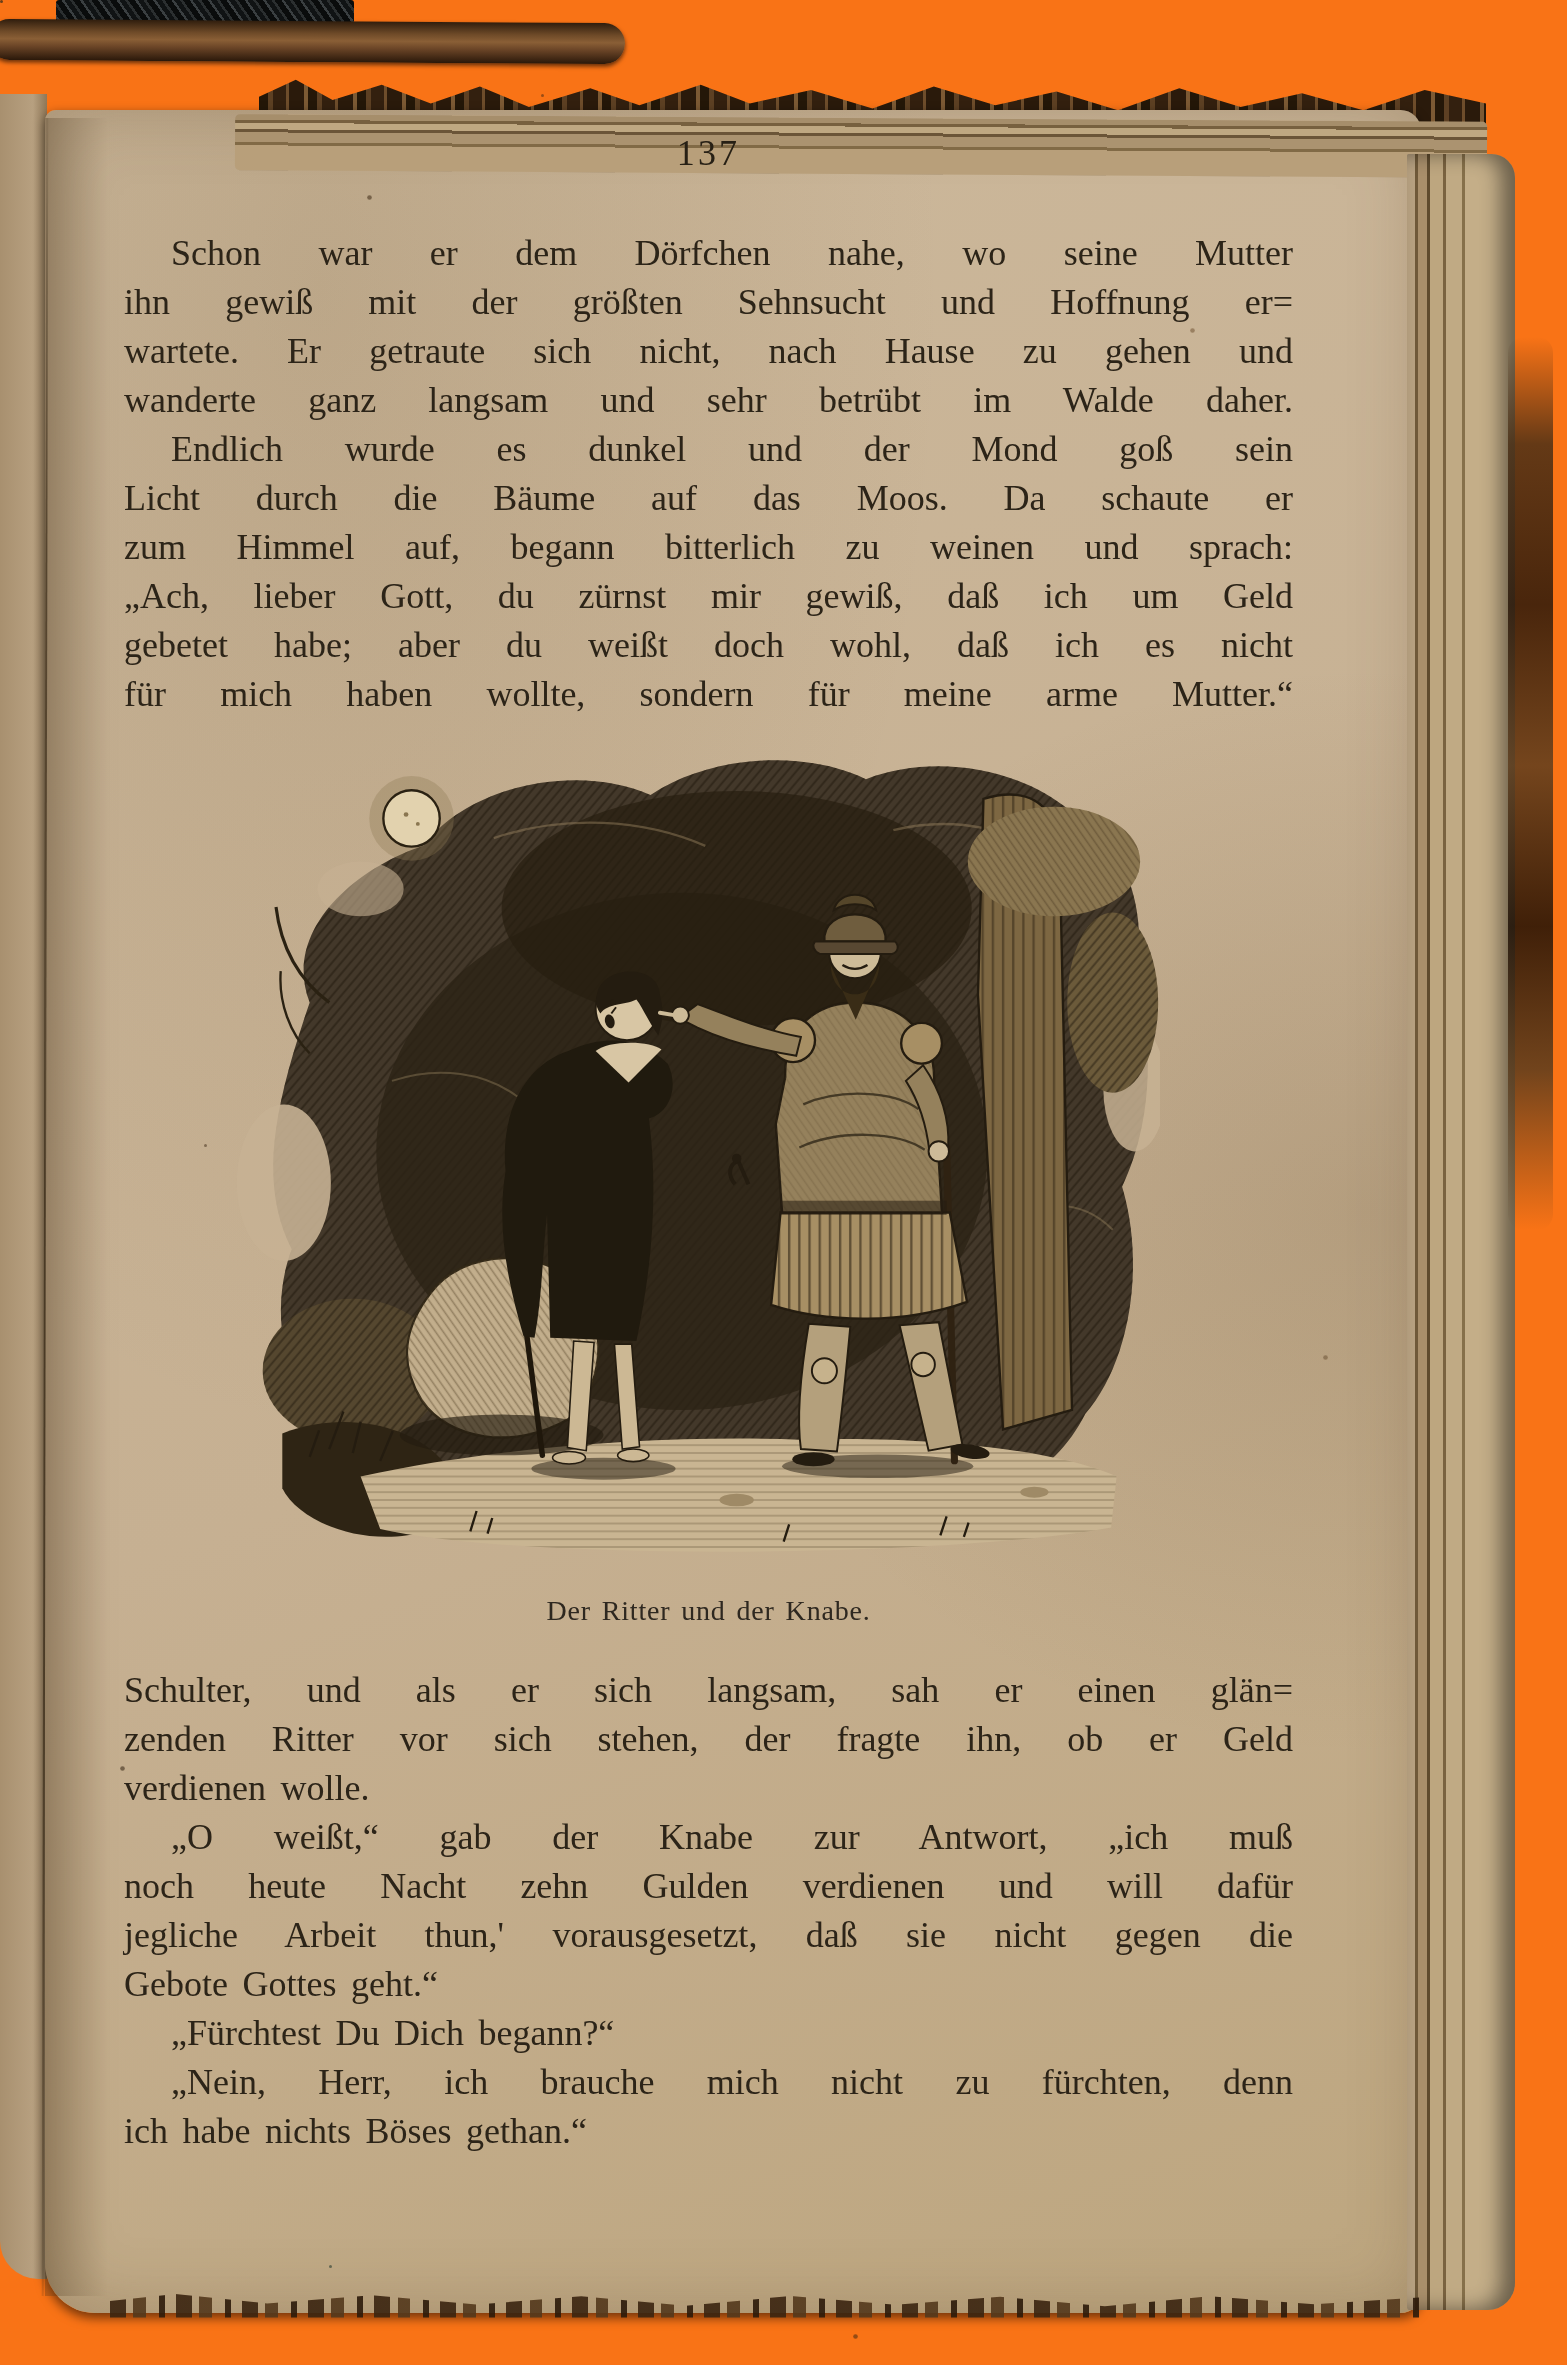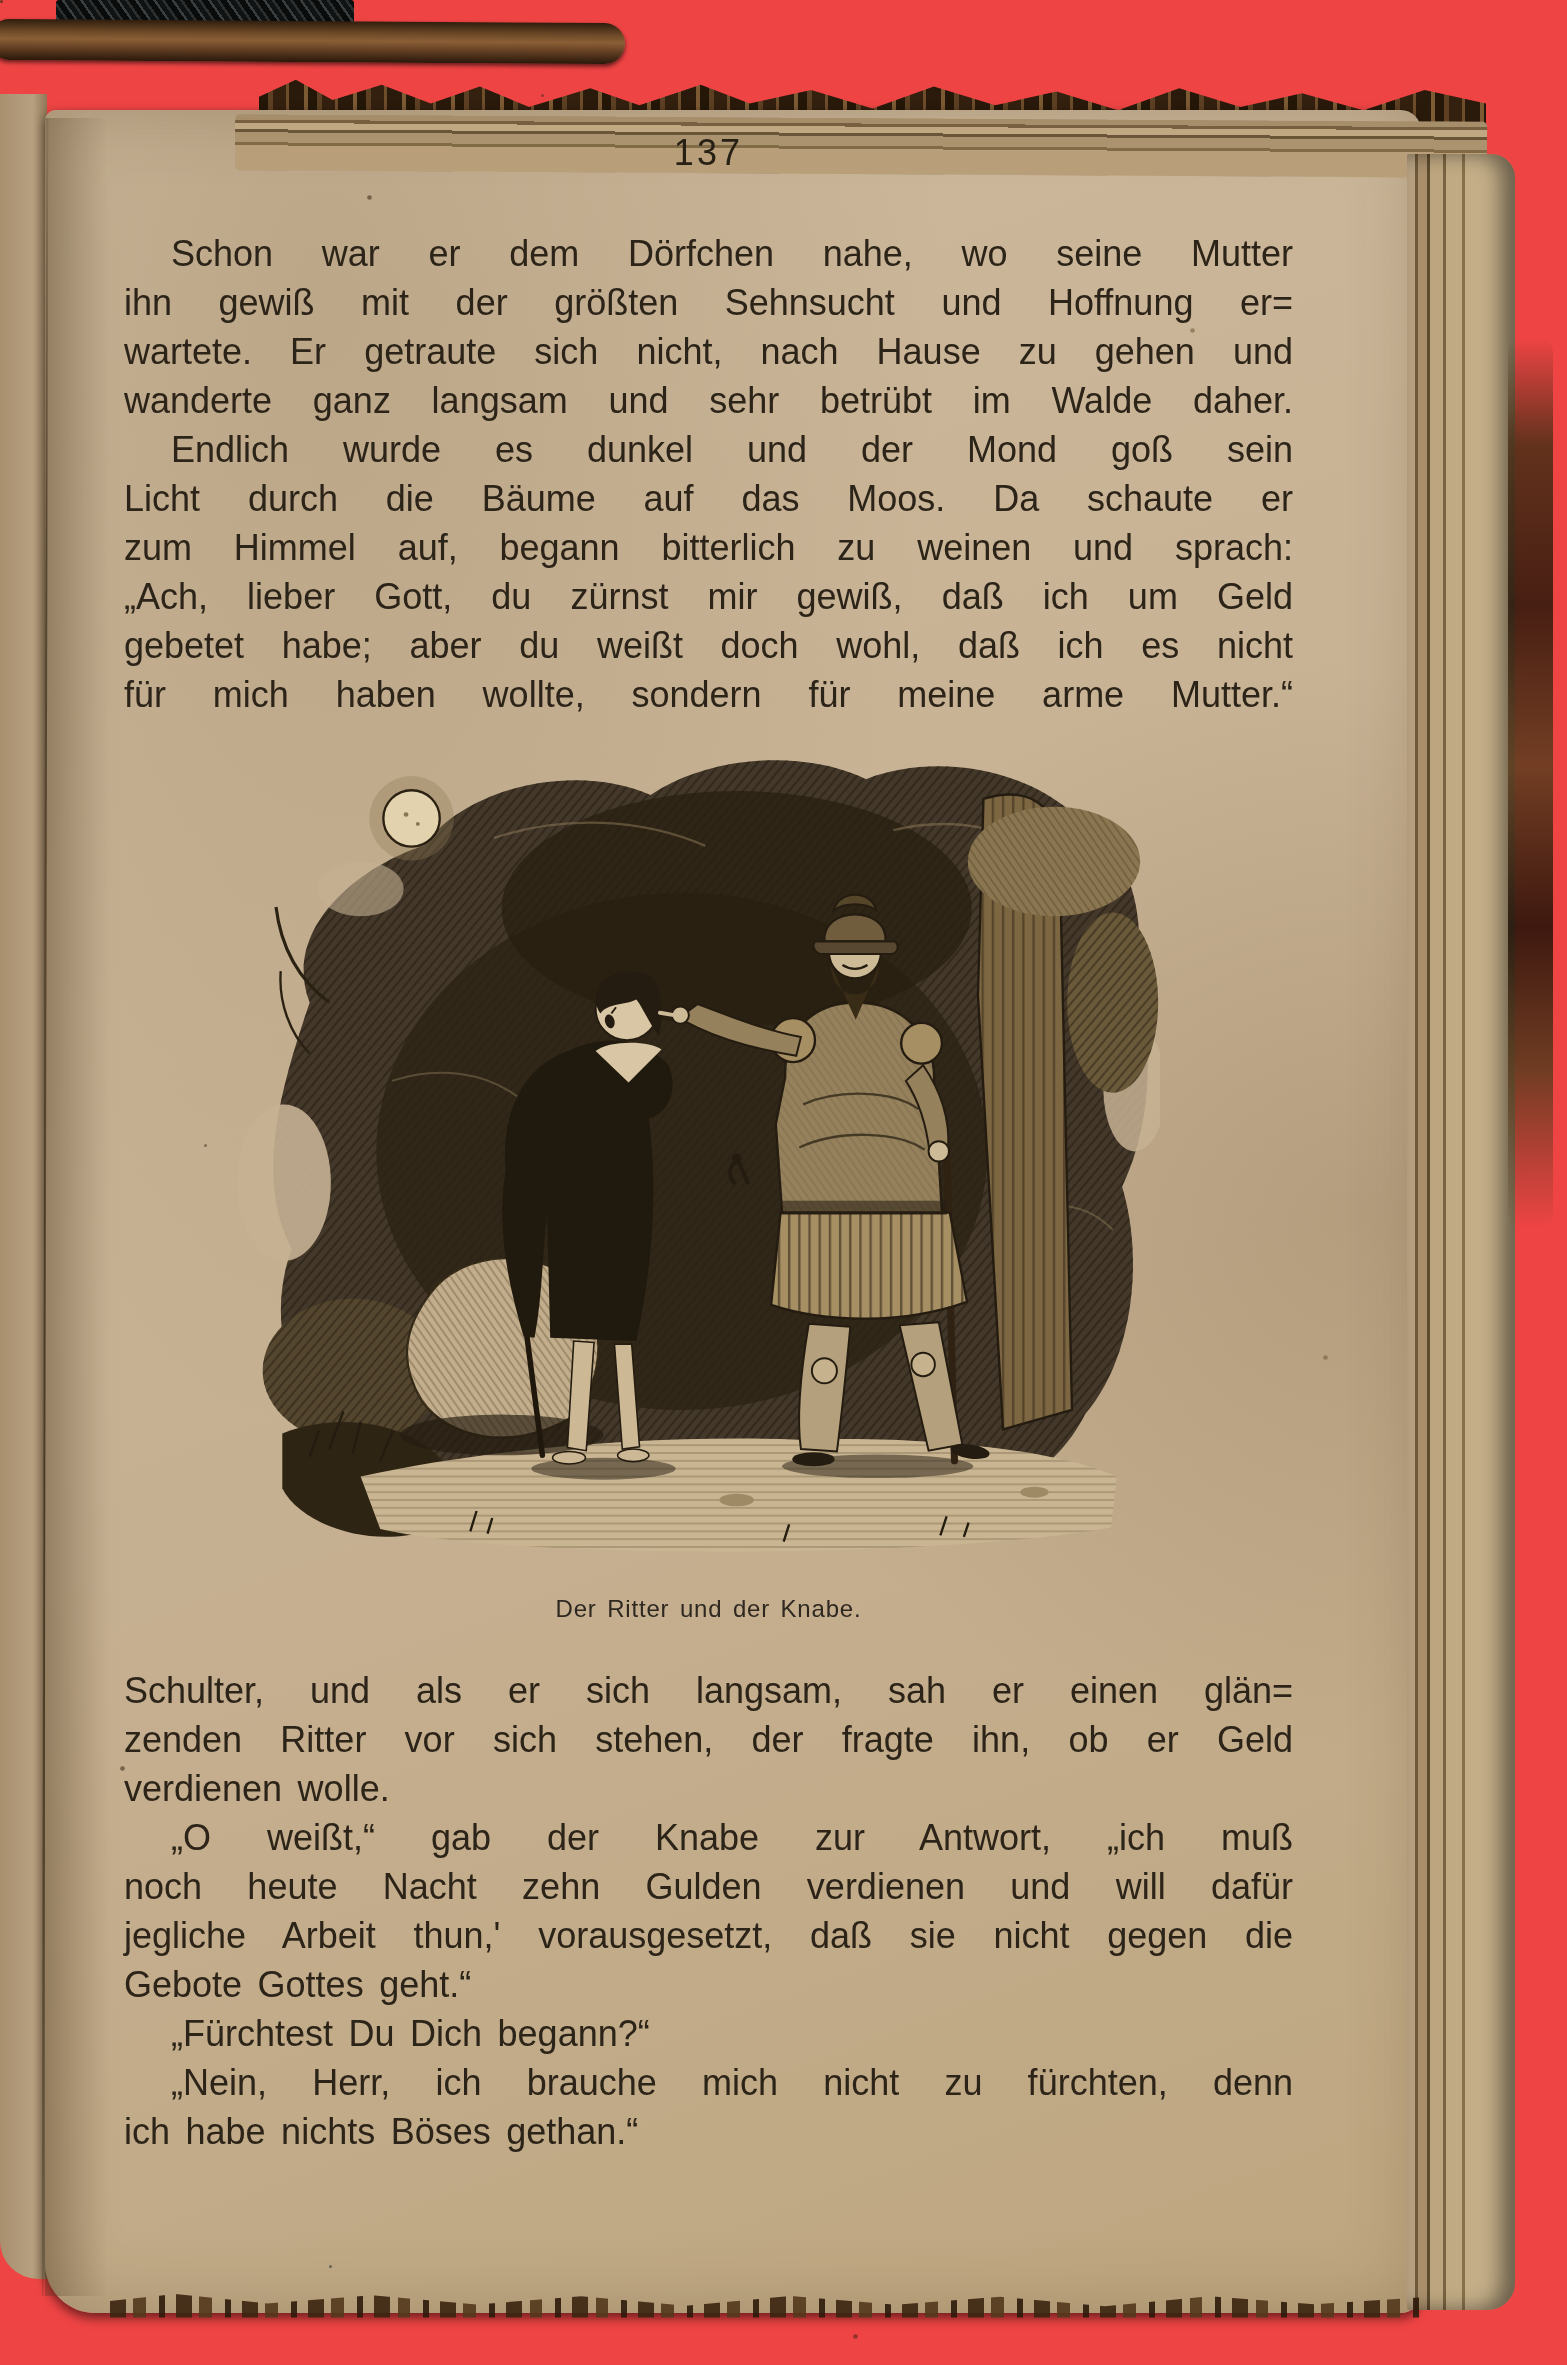--- a/index.html
+++ b/index.html
@@ -1,17 +1,17 @@
 <!DOCTYPE html>
 <html style="font-size:12.5px"><head>
 <meta charset="utf-8">
 <style>
   html,body{margin:0;padding:0;background:#232829;}
   #canvas{position:relative;width:1567px;height:2366px;overflow:hidden;
-          background:#ef4444;font-family:Liberation Sans, sans-serif;}
+          background:#f97316;font-family:Liberation Serif, serif;}
   .cover-sheen{position:absolute;right:0;top:0;width:329px;height:548px;
 ative    background:radial-gradient(ellipse at 85% 15%, rgba(90,115,120,.35), rgba(0,0,0,0) 65%);}
   .headband{position:absolute;left:56px;top:0;width:298px;height:28px;border-radius:3.1px;
     background:repeating-linear-gradient(55deg,#0a0c0c 0 5.5px,#3a3f41 5.5px 7.8px,#101314 7.8px 12.5px,#2b2f30 12.5px 15px);}
   .spine-roll{position:absolute;left:-11px;top:21px;width:636px;height:41px;border-radius:20.4px;
     transform:rotate(.4deg);
     background:linear-gradient(180deg,#2f1d0d 0%,#6e4a28 30%,#8a5f36 48%,#6b4527 66%,#2a180a 100%);
     box-shadow:0 2.4px 4.7px rgba(0,0,0,.6);}
   .deckle-top{position:absolute;left:259px;top:78px;width:1227px;height:85px;
     background:repeating-linear-gradient(90deg,#241708 0 9.4px,#5d4023 9.4px 14px,#33200f 14px 27px,#6e4d2b 27px 30px,#2a1a0b 30px 45px,#7c5a34 45px 49px);
@@ -53,21 +53,21 @@
   .pageno{position:absolute;left:124px;top:132px;width:1169px;text-align:center;
     font-size:36px;letter-spacing:3.1px;color:#272015;}
   .textblock{position:absolute;left:124px;width:1169px;color:#2c2418;
     font-size:36px;line-height:49px;word-spacing:5.5px;}
   #text-top{top:229px;}
   #text-bottom{top:1666px;}
   .line{text-align:justify;text-align-last:justify;white-space:normal;}
   .line.short{text-align-last:left;}
   .line.indent{text-indent:47px;}
   .caption{position:absolute;left:124px;top:1595px;width:1169px;text-align:center;
-    font-size:24px;color:#2e2820;letter-spacing:0.8px;word-spacing:3.1px;}
+    font-size:28px;color:#2e2820;letter-spacing:0.8px;word-spacing:3.1px;}
   .illus{position:absolute;left:235px;top:744px;width:925px;height:832px;}
 </style>
 </head>
 <body>
 
 <div id="canvas">
   <div class="cover-sheen"></div>
   <div class="headband"></div>
   <div class="spine-roll"></div>
   <div class="deckle-top"></div>

